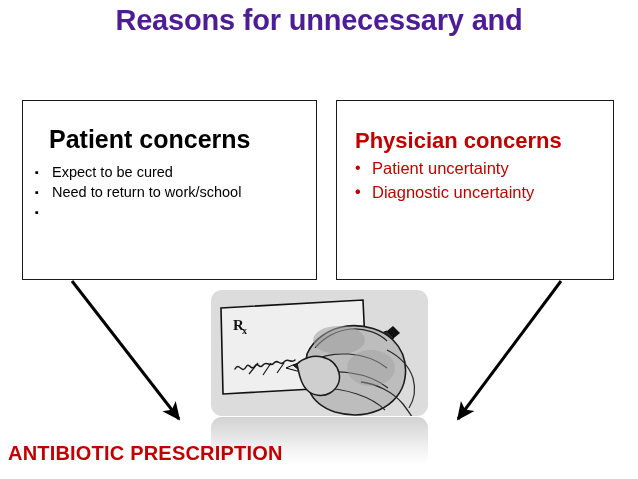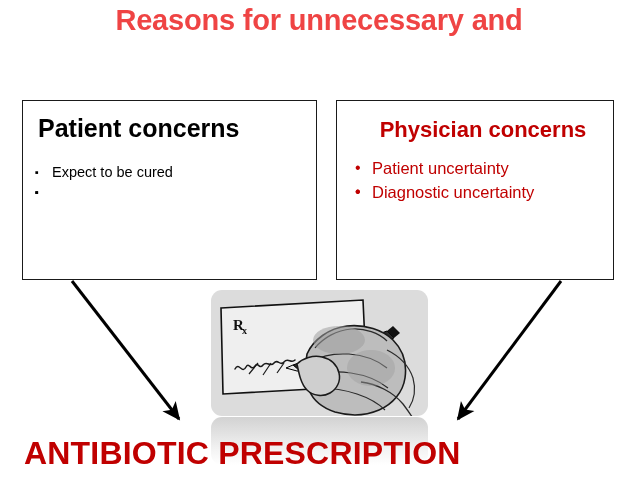--- a/index.html
+++ b/index.html
@@ -24,21 +24,21 @@
     background: #ffffff;
   }
 
   
   .slide-title {
     position: absolute;
     left: 0;
     top: 2px;
     width: 638px;
     text-align: center;
-    color: #ef4444;
+    color: #4c1d95;
     font-family: "Liberation Sans", sans-serif;
     font-weight: bold;
     font-size: 29px;
     line-height: 36px;
     letter-spacing: -0.2px;
   }
   .slide-title .tline { display: block; }
 
   
   .concern-box {
@@ -56,37 +56,36 @@
   #box-physician {
     left: 336px;
     top: 100px;
     width: 278px;
     height: 180px;
   }
 
   .box-heading {
     font-family: "Liberation Sans", sans-serif;
     font-weight: bold;
-    margin: 7px;
+    margin: 18px;
     padding: 0;
   }
   #box-patient .box-heading {
     position: absolute;
     left: 8px;
     top: 5px;
     color: #000000;
     font-size: 25px;
     line-height: 30px;
   }
   #box-physician .box-heading {
     position: absolute;
     left: 0;
     top: 8px;
     width: 278px;
-    text-align: center;
     color: #C00000;
     font-size: 22px;
     line-height: 27px;
   }
 
   .bullet-list {
     position: absolute;
     list-style: none;
     margin: 0;
     padding: 0;
@@ -180,45 +179,45 @@
   }
 
   
   #antibiotic-label {
     position: absolute;
     left: 8px;
     top: 437px;
     color: #C00000;
     font-family: "Liberation Sans", sans-serif;
     font-weight: bold;
-    font-size: 32px;
+    font-size: 20px;
     line-height: 33px;
     letter-spacing: 0.2px;
     white-space: nowrap;
-    margin-left: 16px;
   }
 </style>
 </head>
 <body>
 
 <div id="slide">
 
   <div class="slide-title">
     <span class="tline">Reasons for unnecessary and</span>
   </div>
 
   <div class="concern-box" id="box-patient">
     <div class="box-heading">Patient concerns</div>
     <ul class="bullet-list" id="patient-list">
       <li>
         <span class="bullet-glyph">▪</span>
         <span>Expect to be cured</span>
       </li>
       <li>
         <span class="bullet-glyph">▪</span>
+        <span>Need to return to work/school</span>
       </li>
       <li>
         <span class="bullet-glyph">▪</span>
       </li>
     </ul>
   </div>
 
   <div class="concern-box" id="box-physician">
     <div class="box-heading">Physician concerns</div>
     <ul class="bullet-list" id="physician-list">

